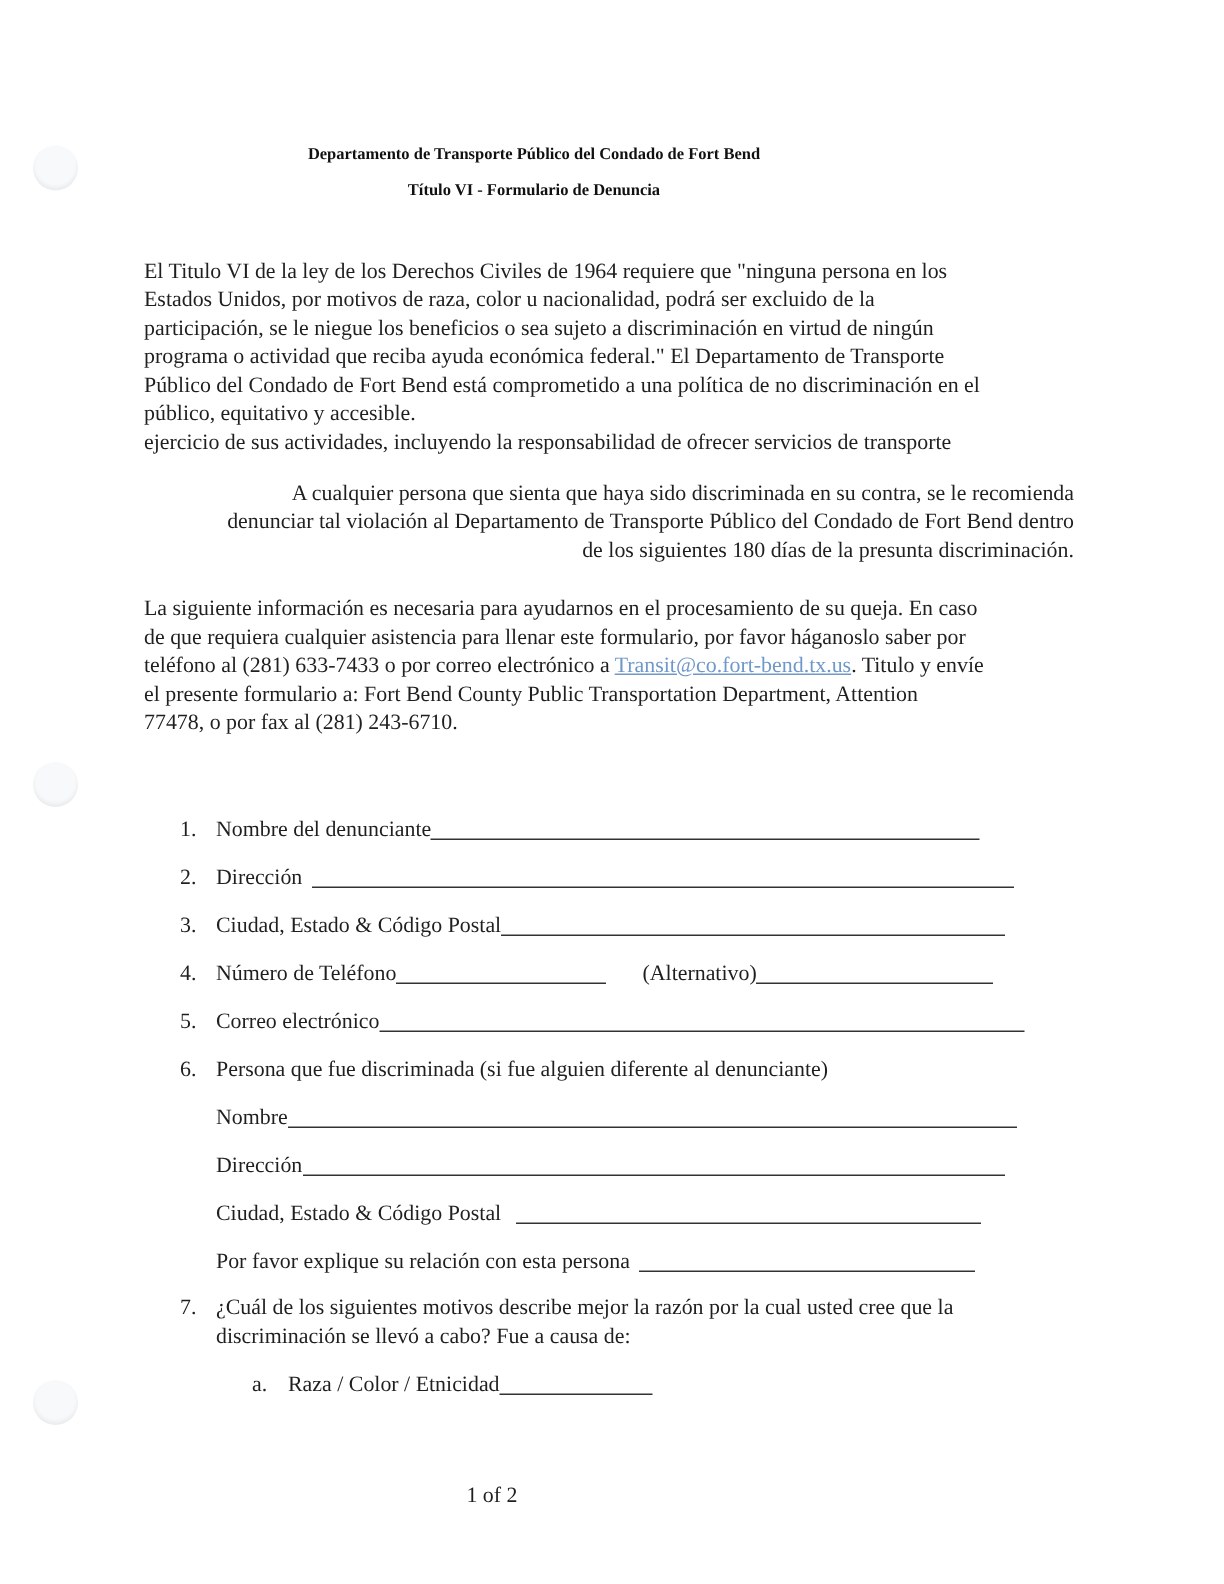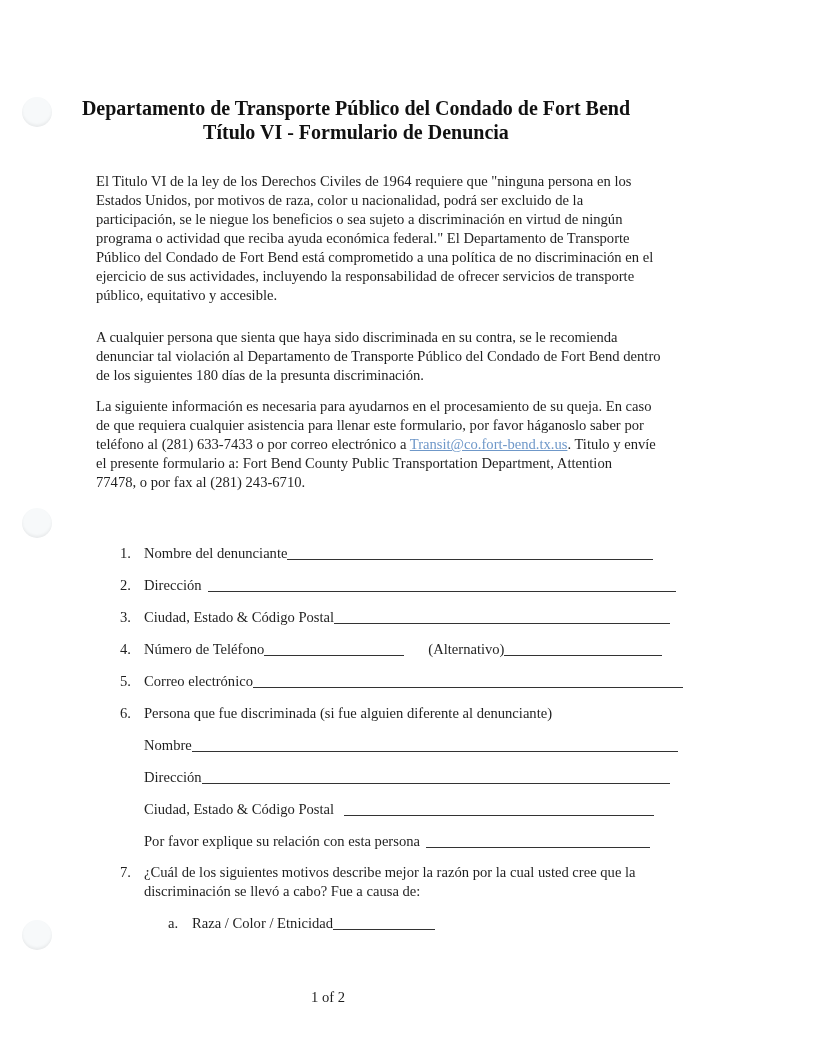--- a/index.html
+++ b/index.html
@@ -23,21 +23,21 @@
       border-radius: 50%;
       background: #f7f9fa;
       box-shadow: inset 0 -2px 3px rgba(0,0,0,0.06);
     }
     .page-title {
       position: absolute;
       left: 0;
       width: 712px;
       text-align: center;
       font-weight: bold;
-      font-size: 20px;
+      font-size: 11px;
       color: #111;
     }
     .para {
       position: absolute;
       left: 96px;
       width: 620px;
       font-size: 14.6px;
       line-height: 19px;
       color: #1f1f1f;
     }
@@ -88,25 +88,25 @@
 
 <div class="page-title" style="top:97px;">Departamento de Transporte Público del Condado de Fort Bend</div>
 <div class="page-title" style="top:121px;">Título VI - Formulario de Denuncia</div>
 
 <div class="para" style="top:172px;">
   <span class="line">El Titulo VI de la ley de los Derechos Civiles de 1964 requiere que "ninguna persona en los</span>
   <span class="line">Estados Unidos, por motivos de raza, color u nacionalidad, podrá ser excluido de la</span>
   <span class="line">participación,  se le niegue los beneficios o sea sujeto a discriminación en virtud de ningún</span>
   <span class="line">programa o actividad que reciba ayuda económica federal."  El Departamento de Transporte</span>
   <span class="line">Público del Condado de Fort Bend está comprometido a una política de no discriminación en el</span>
+  <span class="line">público, equitativo y accesible.</span>
   <span class="line">ejercicio de sus actividades, incluyendo la responsabilidad de ofrecer servicios de transporte</span>
-  <span class="line">público, equitativo y accesible.</span>
 </div>
 
-<div class="para" style="top:328px;">
+<div class="para" style="top:320px;text-align:right;">
   <span class="line">A cualquier persona que sienta que haya sido discriminada en su contra, se le recomienda</span>
   <span class="line">denunciar tal violación al Departamento de Transporte Público del Condado de Fort Bend dentro</span>
   <span class="line">de los siguientes 180 días de la presunta discriminación.</span>
 </div>
 
 <div class="para" style="top:397px;">
   <span class="line">La siguiente información es necesaria para ayudarnos en el procesamiento de su queja. En caso</span>
   <span class="line">de que requiera cualquier asistencia para llenar este formulario, por favor háganoslo saber por</span>
   <span class="line">
     <span>teléfono al (281) 633-7433 o por correo electrónico a </span><a class="link">Transit@co.fort-bend.tx.us</a><span>. Titulo y envíe</span>

